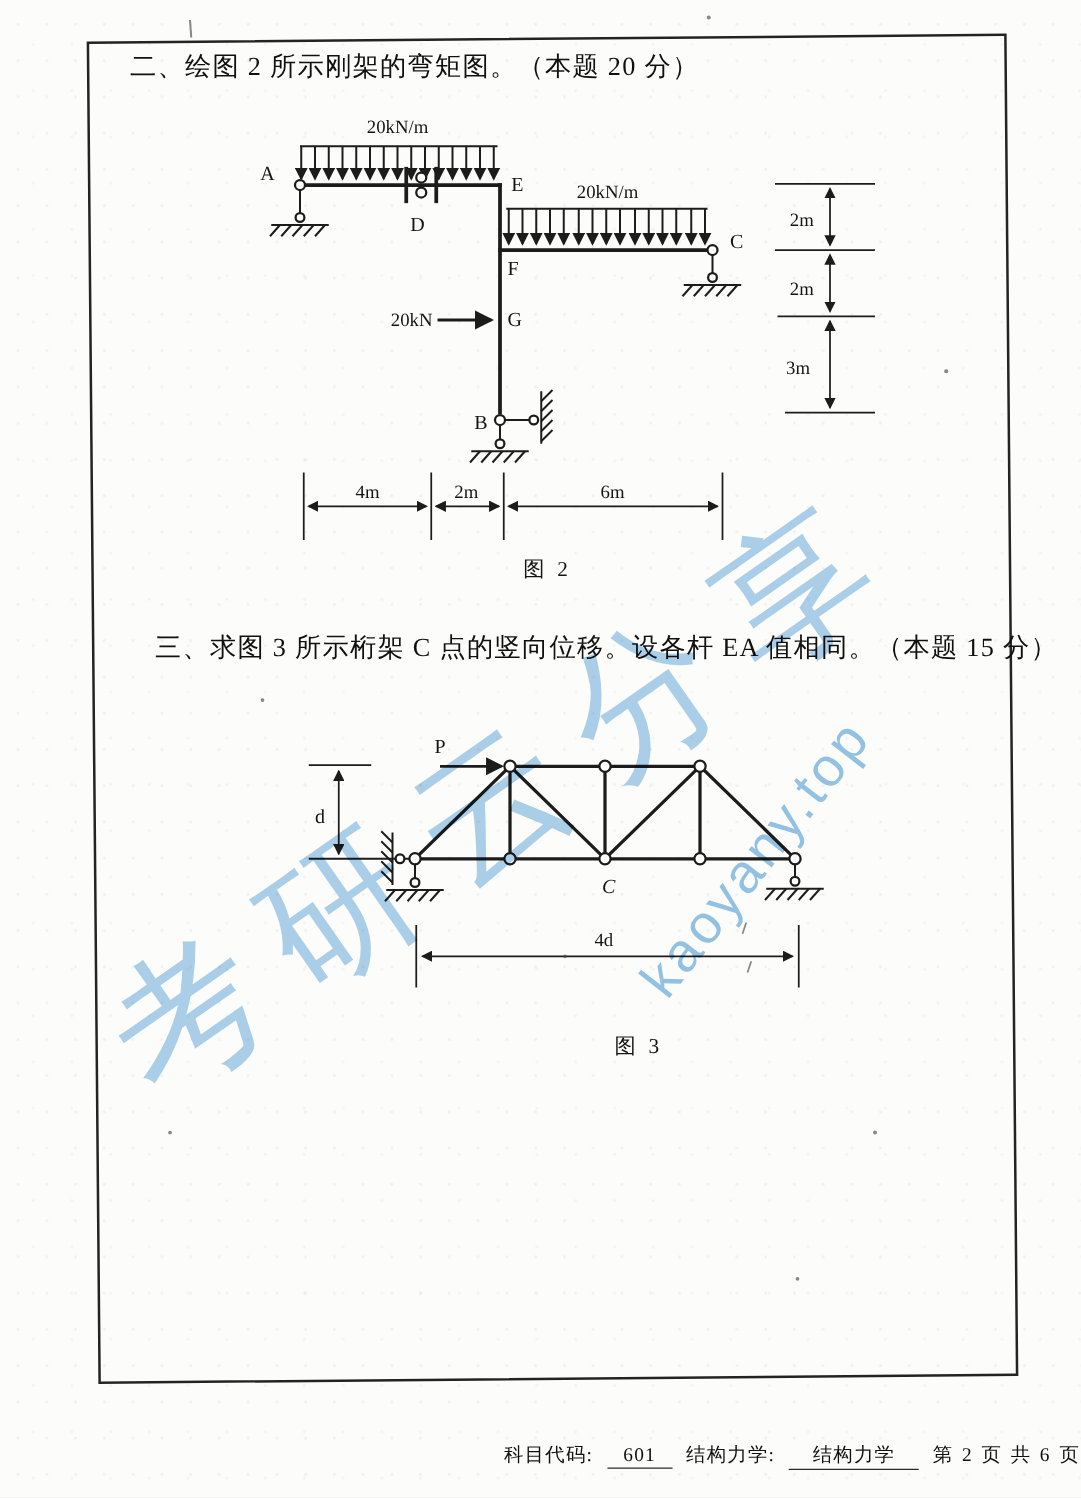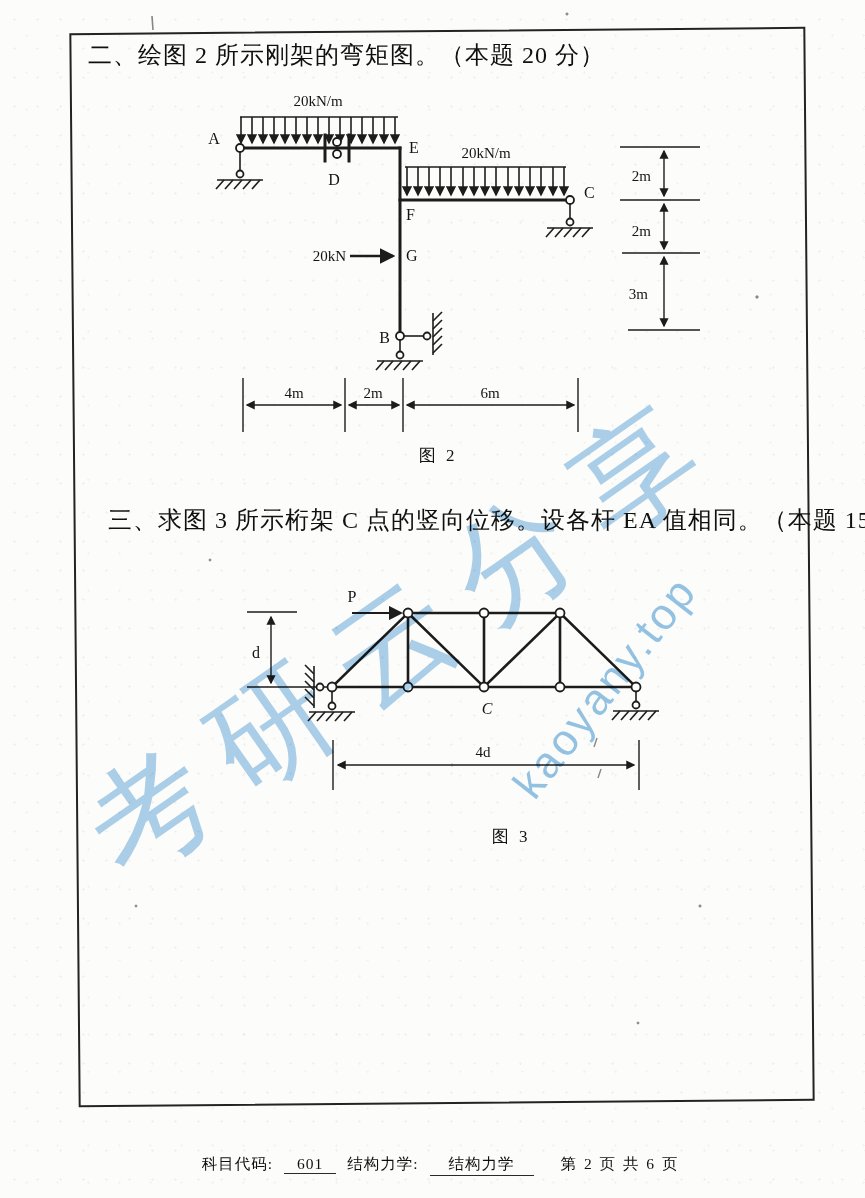--- a/index.html
+++ b/index.html
@@ -9,21 +9,21 @@
       radial-gradient(circle, rgba(40,40,40,0.05) 1px, transparent 1.3px) 3px 5px/23px 29px,
       radial-gradient(circle, rgba(40,40,40,0.04) 1px, transparent 1.3px) 11px 17px/31px 37px,
       #fcfcfa;
     font-family:"Liberation Serif","DejaVu Serif",serif;color:#151515;
   }
   .border-frame{
     position:absolute;left:74px;top:30px;width:732px;height:1070px;
     border:2px solid #232323;transform:rotate(-0.5deg);
   }
   .ptitle{
-    position:absolute;left:88px;font-size:24px;letter-spacing:1px;color:#101010;
+    position:absolute;left:104px;font-size:21px;letter-spacing:1px;color:#101010;
     white-space:nowrap;
   }
   .ptitle2{top:39px;}
   .ptitle3{top:504px;margin-left:20px;}
   svg.diagram{position:absolute;left:0;top:0;}
   svg .member{stroke:#1c1c1c;stroke-width:3;fill:none;stroke-linecap:square;}
   svg .member3{stroke:#1c1c1c;stroke-width:2.6;fill:none;stroke-linecap:square;}
   svg .thin{stroke:#1c1c1c;stroke-width:1.6;fill:none;}
   svg .ld{stroke:#1c1c1c;stroke-width:1.6;fill:none;}
   svg .dim{stroke:#1c1c1c;stroke-width:1.4;fill:none;}
@@ -38,26 +38,26 @@
     left:25px;top:555px;width:760px;text-align:center;
     font-size:120px;letter-spacing:28px;color:#5aa4da;opacity:.5;
     transform:rotate(-35deg);font-family:"Liberation Serif",serif;
   }
   .wm-en{
     left:455px;top:662px;width:300px;text-align:center;
     font-size:44px;letter-spacing:3px;color:#54a0d8;opacity:.62;
     transform:rotate(-52deg);font-family:"Liberation Sans","DejaVu Sans",sans-serif;
   }
   .footer{
-    position:absolute;left:16px;right:0;top:1116px;display:flex;justify-content:center;
+    position:absolute;left:16px;right:0;top:1116px;display:flex;justify-content:flex-end;
     align-items:baseline;gap:11px;font-size:15.5px;color:#101010;letter-spacing:1px;
   }
   .footer .uval{border-bottom:1.6px solid #2a2a2a;padding:0 13px;}
   .footer .uval2{border-bottom:1.6px solid #2a2a2a;padding:0 19px;margin-top:38px;}
-  .footer .pginfo{margin-left:16px;letter-spacing:2px;}
+  .footer .pginfo{letter-spacing:2px;}
 </style>
 </head>
 <body>
 
 <div class="page">
 
   <div class="border-frame"></div>
 
   <div class="ptitle ptitle2">二、绘图 2 所示刚架的弯矩图。（本题 20 分）</div>
   <div class="ptitle ptitle3">三、求图 3 所示桁架 C 点的竖向位移。设各杆 EA 值相同。（本题 15 分）</div>

